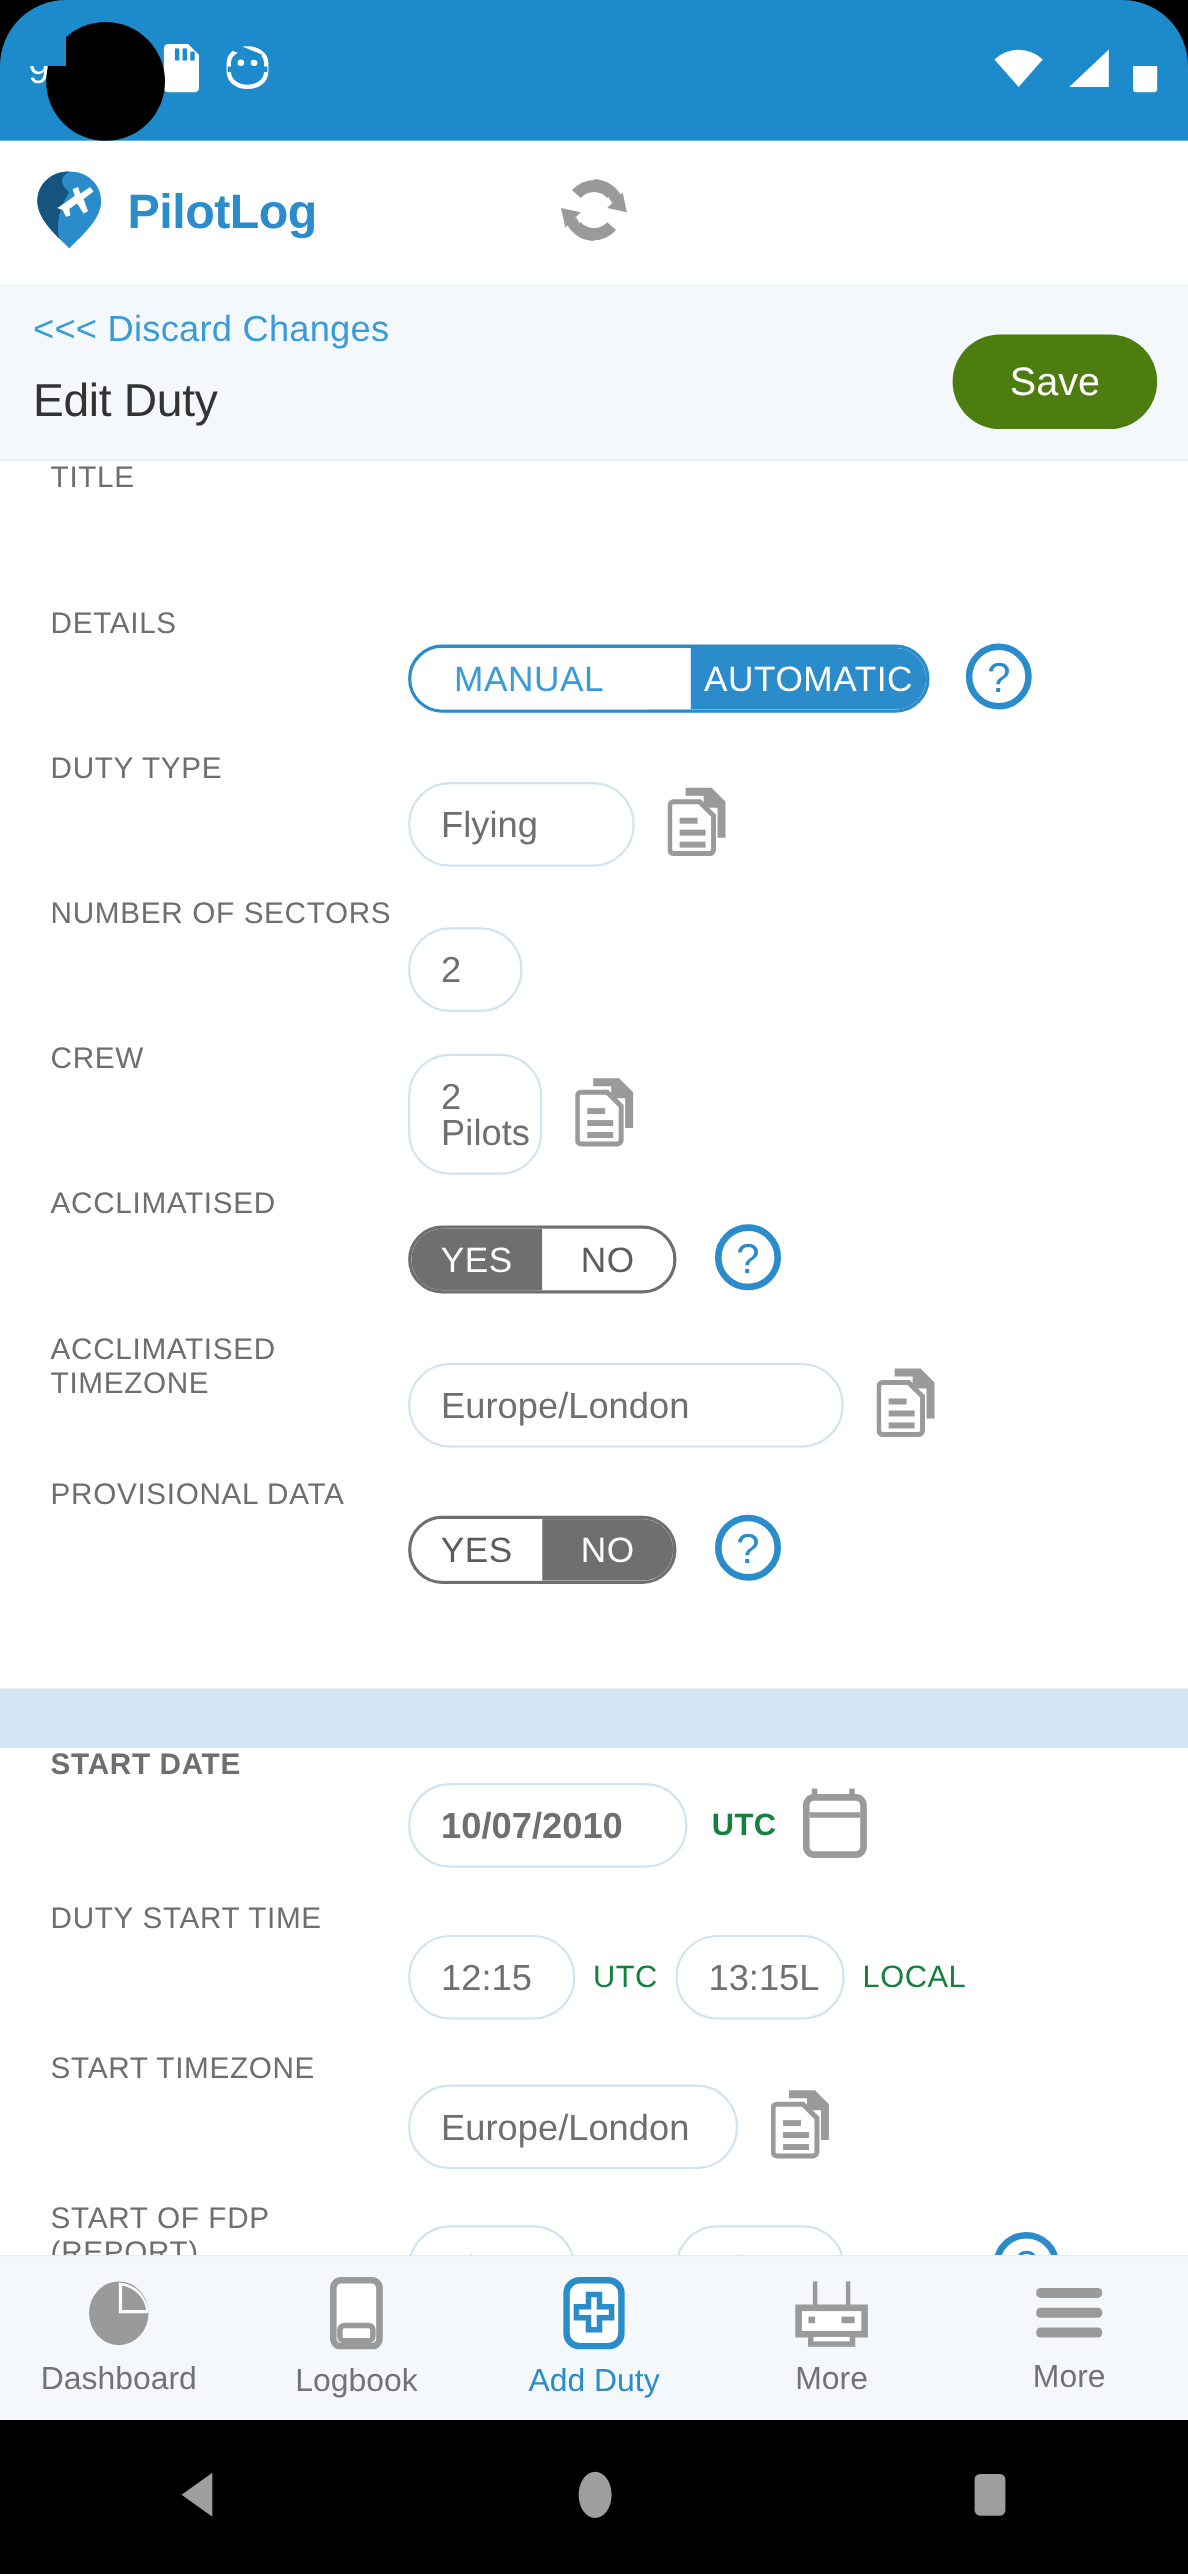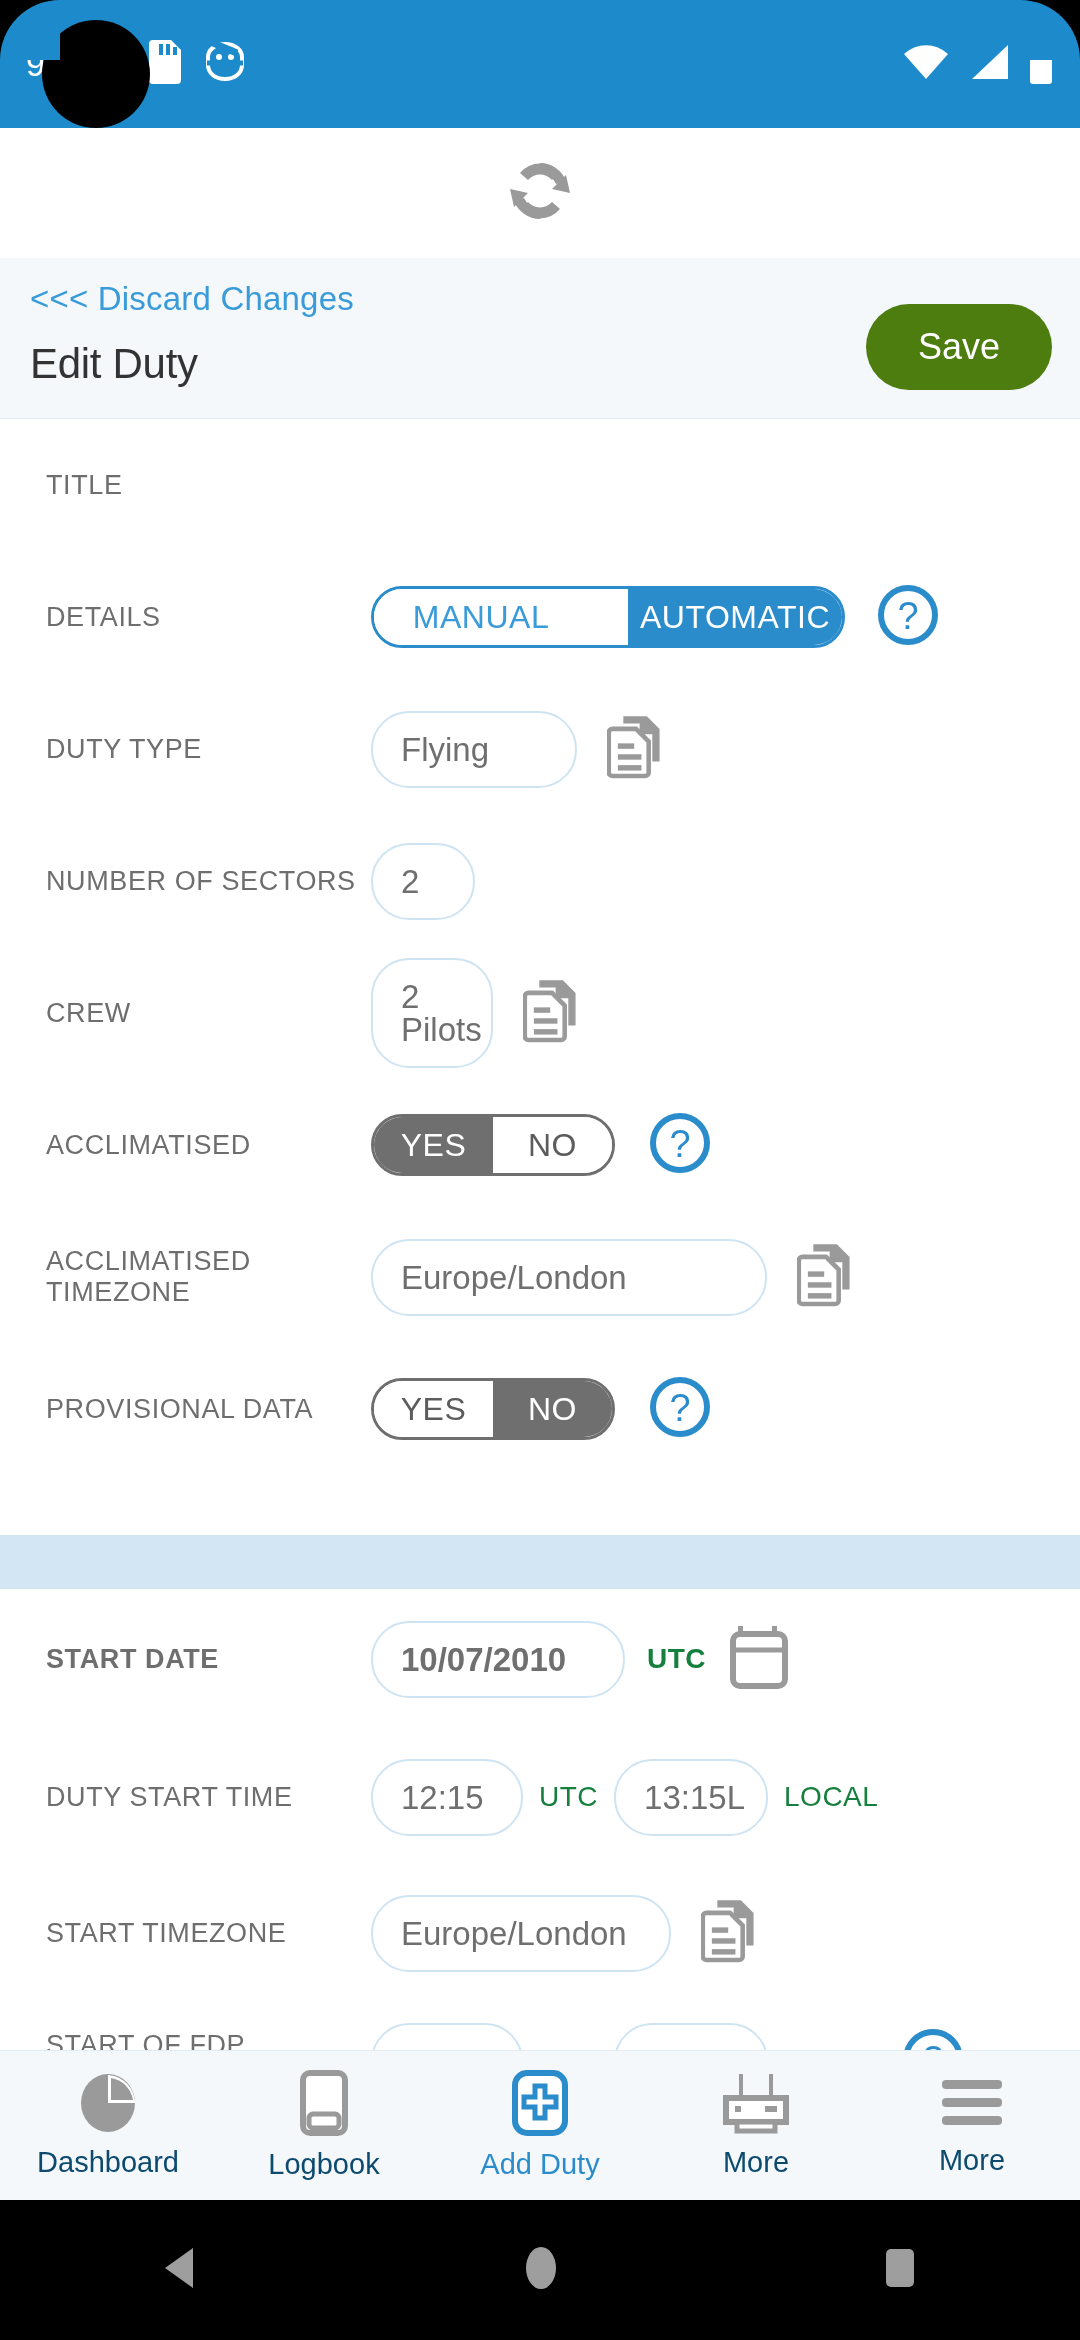--- a/index.html
+++ b/index.html
@@ -57,21 +57,21 @@
   .pagetitle{ color:#333; font-size:42px; margin-top:22px; letter-spacing:-0.3px;}
   .savebtn{
     position:absolute; right:28px; top:46px;
     background:#4d7c0f; color:#fff; font-size:36px;
     border:none; border-radius:44px; padding:22px 52px; cursor:pointer;
     font-family:"Liberation Sans", sans-serif;
   }
 
   
   .formarea{ background:#fff; }
-  .row{ display:flex; align-items:center; min-height:132px; padding:0 0 0 46px; }
+  .row{ display:flex; min-height:132px; padding:0 0 0 46px; }
   .lbl{
     color:#6e6e6e; font-size:27px; letter-spacing:0.6px;
     width:325px; flex:0 0 325px; text-transform:uppercase;
   }
   .ctl{ display:flex; align-items:center; gap:16px; flex:1; }
 
   .inp{
     border:2px solid #cfe4f2; border-radius:38px; background:#fff;
     color:#6f6f6f; font-size:33px; padding:20px 28px; line-height:1;
     display:flex; align-items:center;
@@ -111,21 +111,21 @@
   
   .bottomnav{
     position:absolute; left:0; right:0; bottom:140px; height:150px;
     background:#f4f8fb; border-top:1px solid #e3ecf2;
     display:flex; align-items:center;
   }
   .navitem{
     flex:1; display:flex; flex-direction:column; align-items:center; justify-content:center; gap:8px;
     cursor:pointer;
   }
-  .navlbl{ font-size:29px; color:#0c4a6e; }
+  .navlbl{ font-size:29px; color:#737373; }
   .navitem.active .navlbl{ color:#2b8ccc; }
 
   
   .androidnav{
     position:absolute; left:0; right:0; bottom:0; height:140px;
     background:#000; display:flex; align-items:center; justify-content:space-around;
   }
   .corner-bl{ position:absolute; left:0; bottom:0; width:50px;height:50px;background:#000;}
   .corner-br{ position:absolute; right:0; bottom:0; width:50px;height:50px;background:#000;}
 </style>
@@ -172,20 +172,30 @@
     <span>
       <svg width="26" height="44" viewBox="0 0 26 44">
           <rect x="9" y="0" width="8" height="5" fill="#fff"></rect>
           <rect x="2" y="4" width="22" height="40" rx="3" fill="#fff"></rect>
         </svg>
     </span>
   </div>
 </div>
 
 <div class="appheader">
+  <div class="brandrow">
+    <span>
+      <svg width="66" height="74" viewBox="0 0 66 74">
+        <path d="M33 2C16 2 4 14 4 29c0 18 21 34 29 43 8-9 29-25 29-43C62 14 50 2 33 2z" fill="#2b8ccc"></path>
+        <path d="M33 2C16 2 4 14 4 29c0 13 11 25 20 34 -4-14 2-33 9-42 -6-6-11-12-0-19z" fill="#15547f"></path>
+        <path d="M24 34 l14-10 -2-6 5-2 2 6 9-6 3 4 -9 7 4 11 -4 2 -6-9 -7 5 1 6 -4 1 -3-6 -5-2z" fill="#fff"></path>
+      </svg>
+    </span>
+    <span class="brandname">PilotLog</span>
+  </div>
   <div class="syncwrap">
     <span style="cursor:pointer;">
       <svg width="76" height="76" viewBox="0 0 76 76">
         <path d="M38 10 a28 28 0 0 1 26 18 l-10 3 A18 18 0 0 0 38 20 z" fill="#9a9a9a"></path>
         <path d="M64 22 l4 18 -18 -4 z" fill="#9a9a9a"></path>
         <path d="M38 66 a28 28 0 0 1 -26 -18 l10 -3 A18 18 0 0 0 38 56 z" fill="#9a9a9a"></path>
         <path d="M12 54 l-4 -18 18 4 z" fill="#9a9a9a"></path>
         <path d="M18 20 a26 26 0 0 1 40 0 l-8 7 a16 16 0 0 0 -24 0 z" fill="#9a9a9a"></path>
         <path d="M58 56 a26 26 0 0 1 -40 0 l8 -7 a16 16 0 0 0 24 0 z" fill="#9a9a9a"></path>
       </svg>

